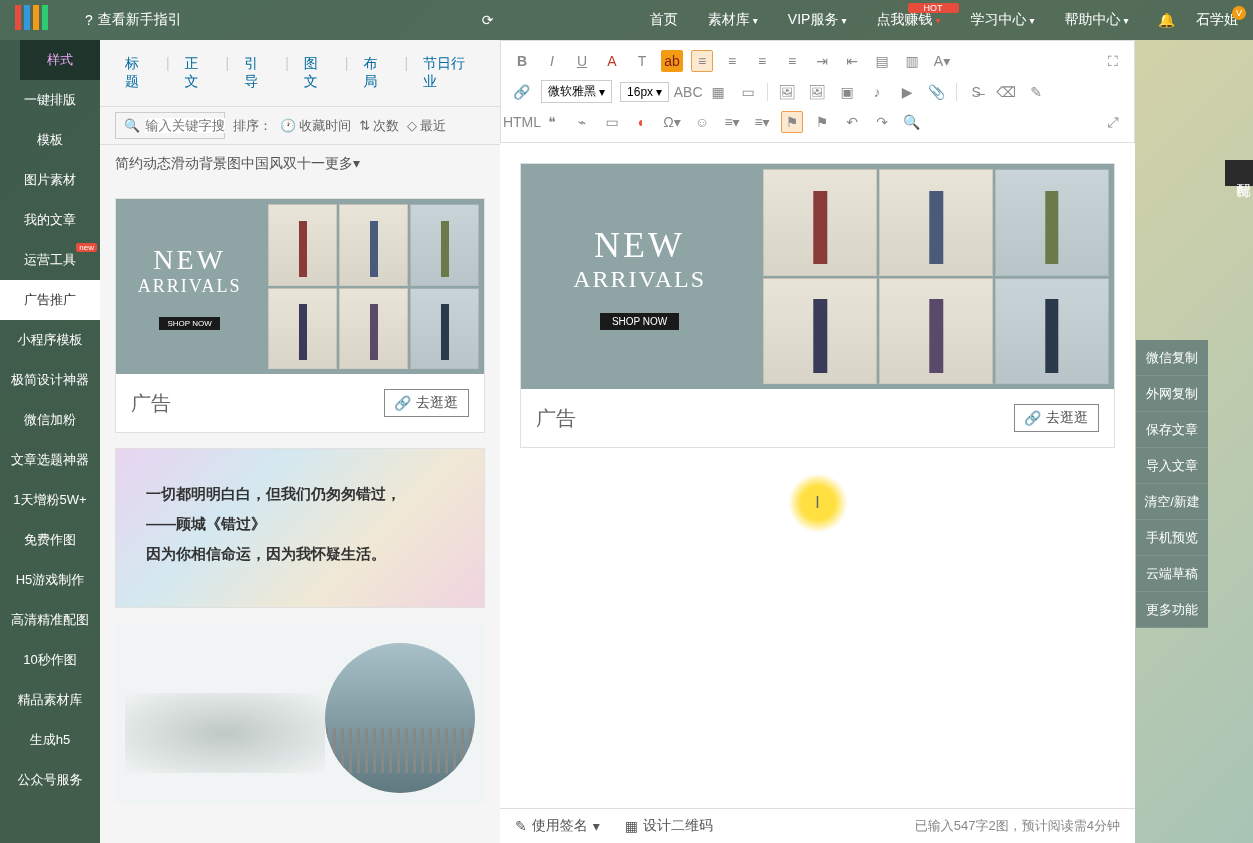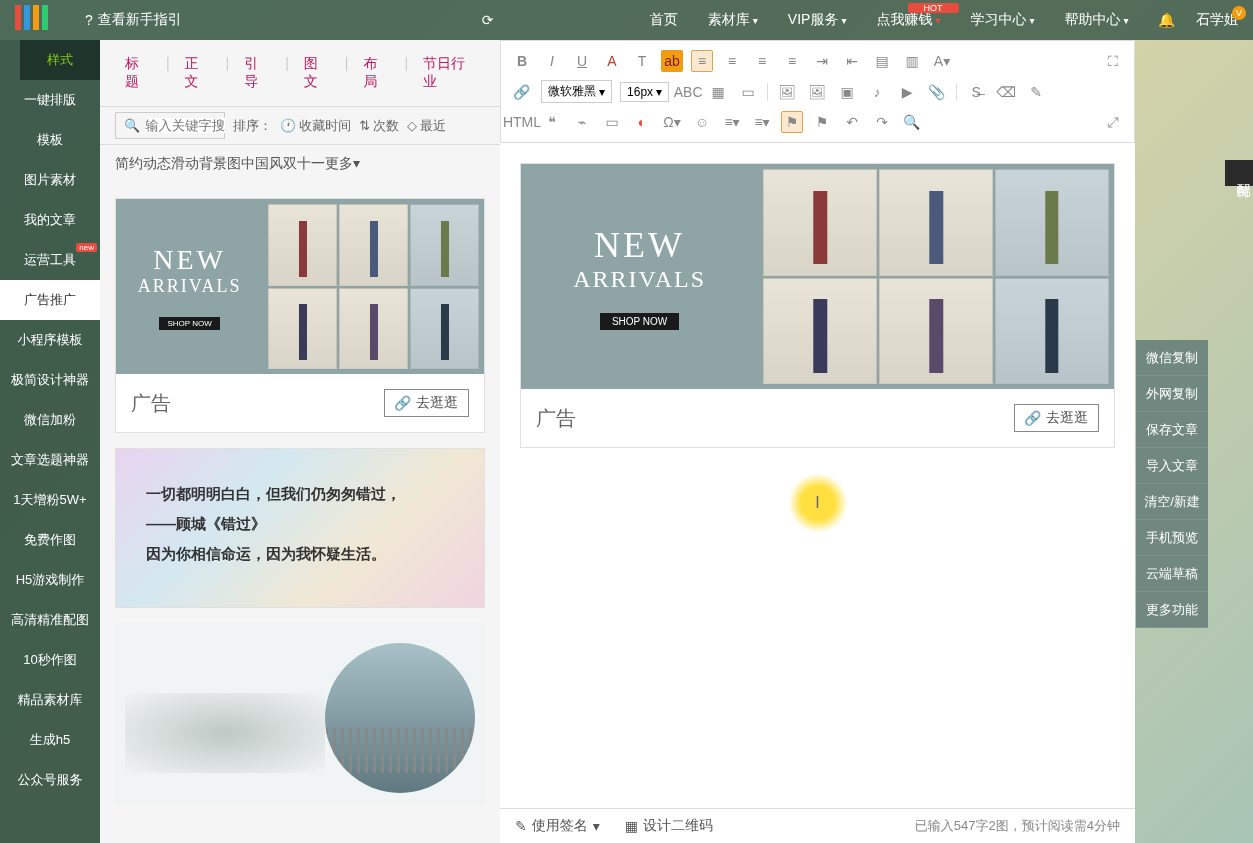--- a/index.html
+++ b/index.html
@@ -16,27 +16,27 @@
 .refresh { margin-left: 300px; cursor: pointer; }
 .nav { display: flex; gap: 30px; margin-left: auto; }
 .nav-item { display: flex; align-items: center; gap: 3px; cursor: pointer; position: relative; }
 .hot-badge { background: #e74c3c; color: #fff; font-size: 9px; padding: 0 16px; border-radius: 2px; position: absolute; top: -8px; right: -18px; }
 .caret { font-size: 10px; }
 .user-area { display: flex; align-items: center; gap: 20px; margin-left: 30px; }
 .v-badge { background: #f39c12; border-radius: 50%; width: 14px; height: 14px; font-size: 9px; display: flex; align-items: center; justify-content: center; position: absolute; top: -5px; right: -8px; }
 
 .sidebar { position: absolute; left: 0; top: 40px; width: 100px; height: 803px; background: rgba(50, 80, 65, 0.9); color: #fff; font-size: 13px; }
 .sidebar-item { height: 40px; display: flex; align-items: center; justify-content: center; cursor: pointer; position: relative; }
-.sidebar-item.active { background: rgba(30, 50, 40, 0.95); color: #84cc16; margin-left: 20px; }
+.sidebar-item.active { background: rgba(30, 50, 40, 0.95); color: #f0abfc; margin-left: 20px; }
 .sidebar-item.selected { background: #fff; color: #333; }
 .new-badge { background: #e74c3c; color: #fff; font-size: 8px; padding: 0 3px; border-radius: 2px; position: absolute; top: 3px; right: 3px; }
 
 .left-panel { position: absolute; left: 100px; top: 40px; width: 400px; height: 803px; background: #f5f5f5; overflow-y: auto; }
 .tabs { display: flex; padding: 10px 15px; border-bottom: 1px solid #ddd; font-size: 14px; gap: 5px; }
-.tab { padding: 5px 10px; cursor: pointer; color: #be185d; }
+.tab { padding: 5px 10px; cursor: pointer; color: #0369a1; }
 .tab-sep { color: #ccc; padding: 5px 0; }
 .search-bar { display: flex; padding: 5px 15px; align-items: center; border-bottom: 1px solid #ddd; font-size: 13px; gap: 8px; }
 .search-input { border: 1px solid #ccc; padding: 5px 8px; width: 110px; display: flex; align-items: center; gap: 5px; }
 .search-input input { border: none; outline: none; width: 80px; }
 .sort { color: #666; }
 .sort-opt { color: #666; cursor: pointer; display: flex; align-items: center; gap: 3px; }
 .filter-tags { display: flex; padding: 10px 15px; gap: 0; font-size: 14px; color: #555; }
 .filter-tag { cursor: pointer; }
 
 .card { margin: 15px; background: #fff; border: 1px solid #e0e0e0; }

